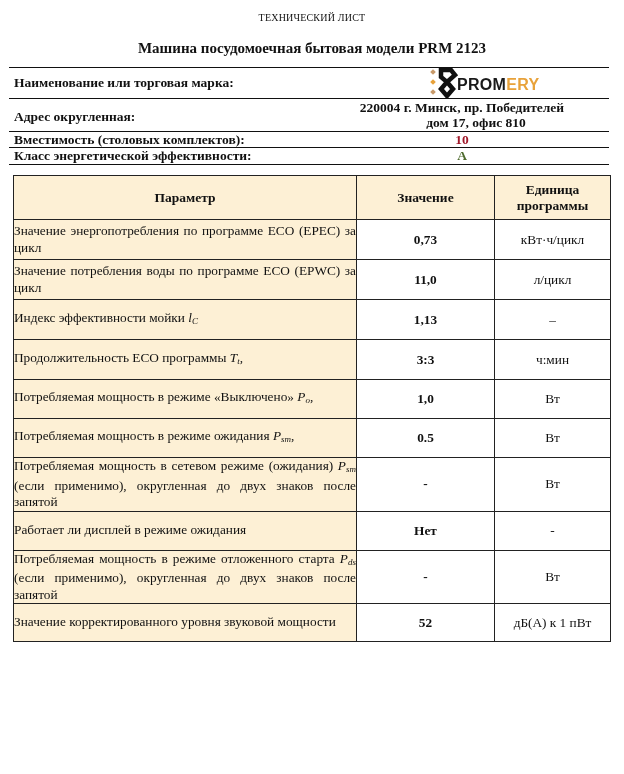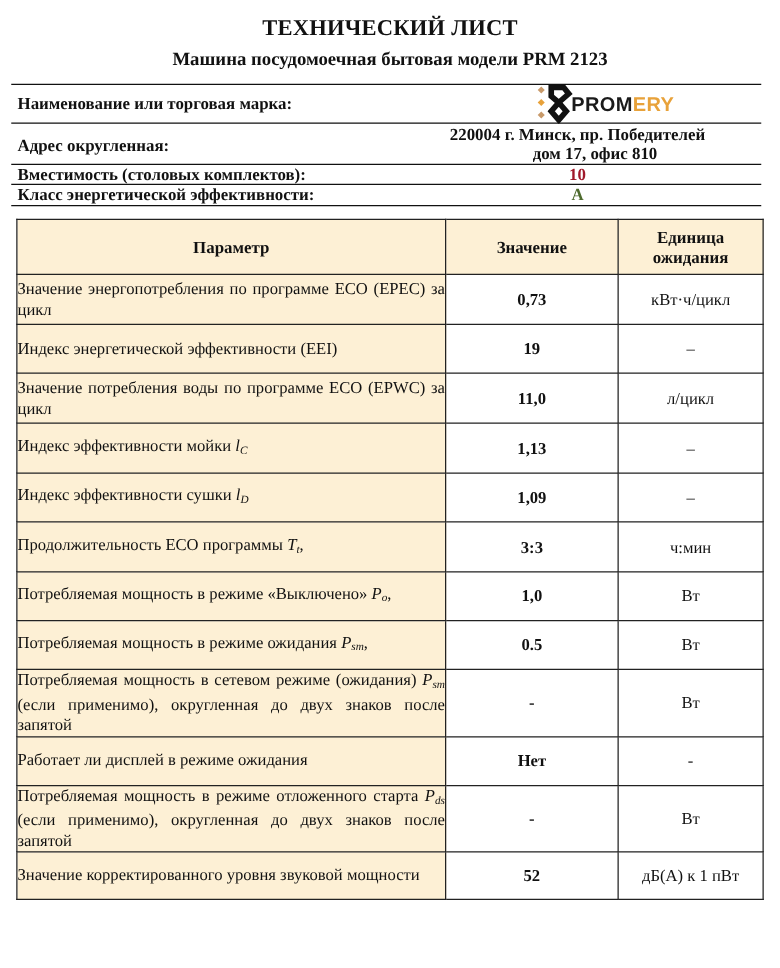--- a/index.html
+++ b/index.html
@@ -1,20 +1,20 @@
 <!DOCTYPE html>
 <html><head>
 <meta charset="utf-8">
 <style>
   html, body { margin: 0; padding: 0; background: #ffffff; }
   body { width: 624px; height: 774px; position: relative; overflow: hidden;
          font-family: "Liberation Serif", "DejaVu Serif", serif; color: #111; }
 
   .title { position: absolute; left: 0; width: 624px; top: 12px; text-align: center;
-           font-weight: bold; font-size: 18px; letter-spacing: 0.2px; }
+           font-weight: normal; font-size: 10px; letter-spacing: 0.2px; }
   .subtitle { position: absolute; left: 0; width: 624px; top: 40px; text-align: center;
               font-weight: bold; font-size: 15px; }
 
   .info { position: absolute; left: 9px; width: 600px; top: 67px; }
   .info-row { position: absolute; left: 0; width: 600px; border-top: 1.3px solid #111;
               font-weight: bold; font-size: 13.5px; }
   .info-row.last { border-bottom: 1.3px solid #111; }
   .info-label { position: absolute; left: 5px; }
   .info-value { position: absolute; left: 318px; width: 270px; text-align: center; line-height: 15px; }
 
@@ -75,48 +75,38 @@
     <col style="width:343px">
     <col style="width:138px">
     <col style="width:116px">
   </colgroup>
   <thead>
     <tr style="height:44px;">
       <th>Параметр</th>
       <th>Значение</th>
       <th>
           <div>Единица</div>
-          <div>ожидания</div>
+          <div>программы</div>
         </th>
     </tr>
   </thead>
   <tbody id="spec-body">
       <tr style="height: 40px;">
         <td class="param"><span>Значение энергопотребления по программе ECO (EPEC) за цикл</span></td>
         <td class="val">0,73</td>
         <td class="unit">кВт·ч/цикл</td>
       </tr>
-      <tr style="height: 39px;">
-        <td class="param"><span>Индекс энергетической эффективности (EEI)</span></td>
-        <td class="val">19</td>
-        <td class="unit">–</td>
-      </tr>
       <tr style="height: 40px;">
         <td class="param"><span>Значение потребления воды по программе ECO (EPWC) за цикл</span></td>
         <td class="val">11,0</td>
         <td class="unit">л/цикл</td>
       </tr>
       <tr style="height: 40px;">
         <td class="param"><span>Индекс эффективности мойки </span><span class="sym"><span>l</span><sub>C</sub></span><span></span></td>
         <td class="val">1,13</td>
-        <td class="unit">–</td>
-      </tr>
-      <tr style="height: 39px;">
-        <td class="param"><span>Индекс эффективности сушки </span><span class="sym"><span>l</span><sub>D</sub></span><span></span></td>
-        <td class="val">1,09</td>
         <td class="unit">–</td>
       </tr>
       <tr style="height: 40px;">
         <td class="param"><span>Продолжительность ECO программы </span><span class="sym"><span>T</span><sub>t</sub></span><span>,</span></td>
         <td class="val">3:3</td>
         <td class="unit">ч:мин</td>
       </tr>
       <tr style="height: 39px;">
         <td class="param"><span>Потребляемая мощность в режиме «Выключено» </span><span class="sym"><span>P</span><sub>o</sub></span><span>,</span></td>
         <td class="val">1,0</td>

